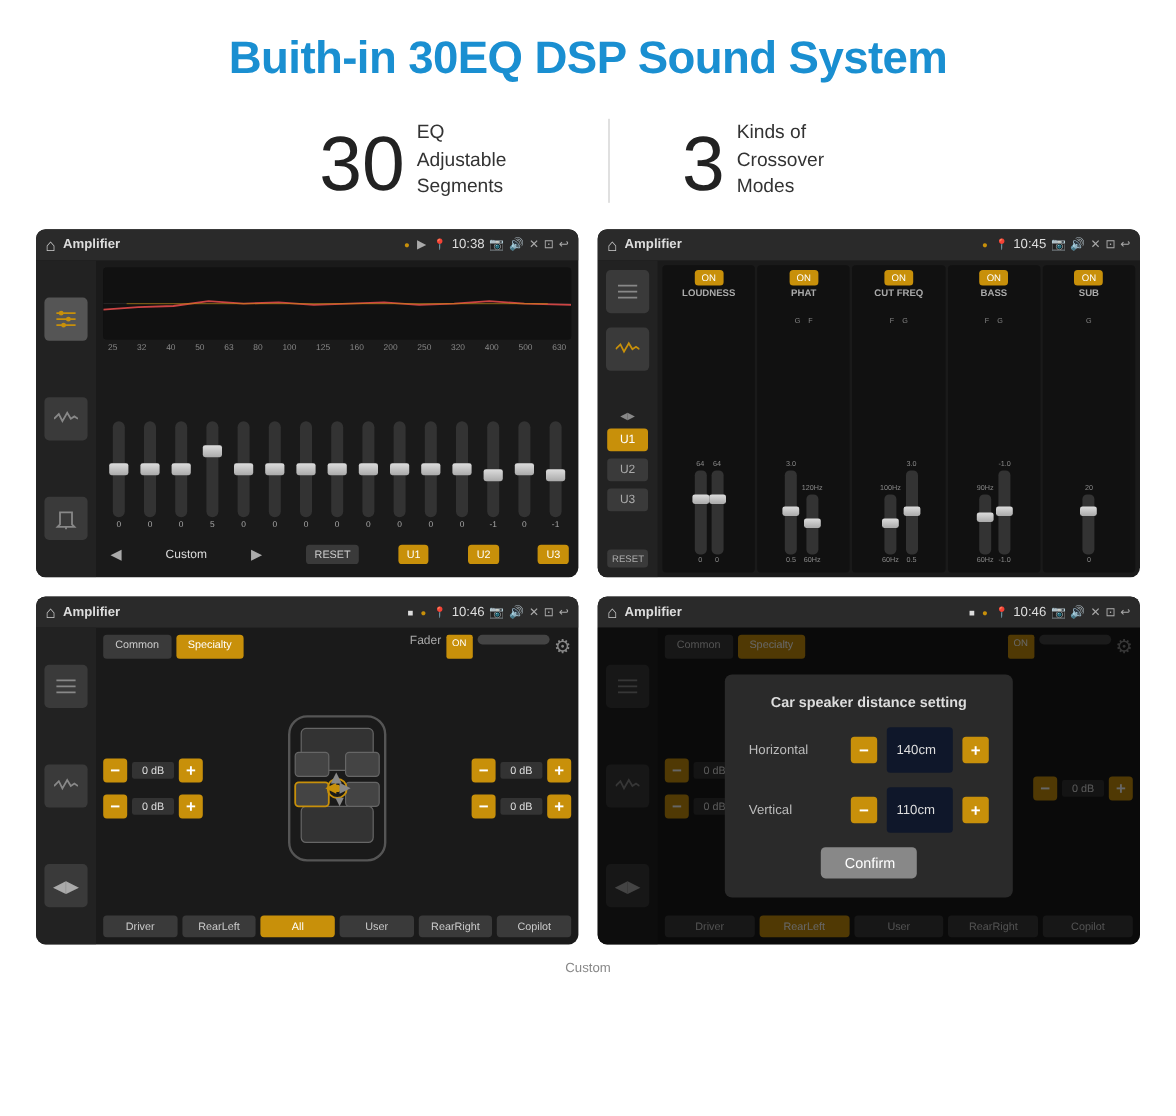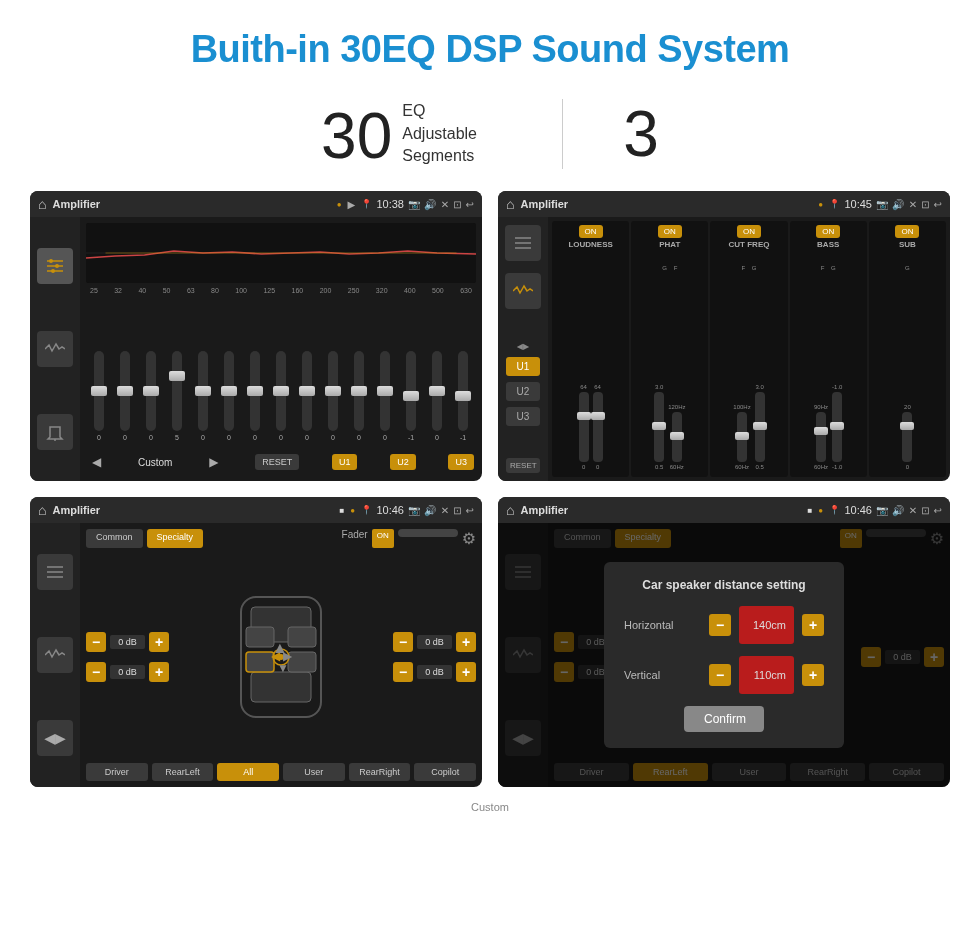--- a/index.html
+++ b/index.html
@@ -411,27 +411,27 @@
       width: 22px;
       height: 22px;
       border-radius: 3px;
       display: flex;
       align-items: center;
       justify-content: center;
       font-size: 14px;
       font-weight: bold;
     }
     .dialog-value {
-      background: #b91c1c;
+      background: #0f172a;
       color: #ddd;
       font-size: 11px;
       padding: 13px 8px;
       border-radius: 3px;
       min-width: 55px;
-      text-align: right;
+      text-align: left;
     }
     .dialog-confirm {
       background: #888;
       color: #fff;
       font-size: 12px;
       padding: 6px 20px;
       border-radius: 4px;
       display: block;
       margin: 8px auto 0;
       text-align: center;
@@ -451,20 +451,21 @@
 <h1 class="page-title">Buith-in 30EQ DSP Sound System</h1>
 
 <div class="stats-row">
   <div class="stat-item">
     <span class="stat-number">30</span>
     <span class="stat-label"><span>EQ Adjustable</span><br><span>Segments</span></span>
   </div>
   <div class="stat-divider"></div>
   <div class="stat-item">
     <span class="stat-number">3</span>
+    <span class="stat-label"><span>Kinds of</span><br><span>Crossover Modes</span></span>
   </div>
 </div>
 
 <div class="screens-grid">
 
   <div class="screen-container">
     <div class="top-bar">
       <span class="top-bar-icon">⌂</span>
       <span class="top-bar-title">Amplifier</span>
       <span style="color:#c8900a;font-size:8px;">●</span>

